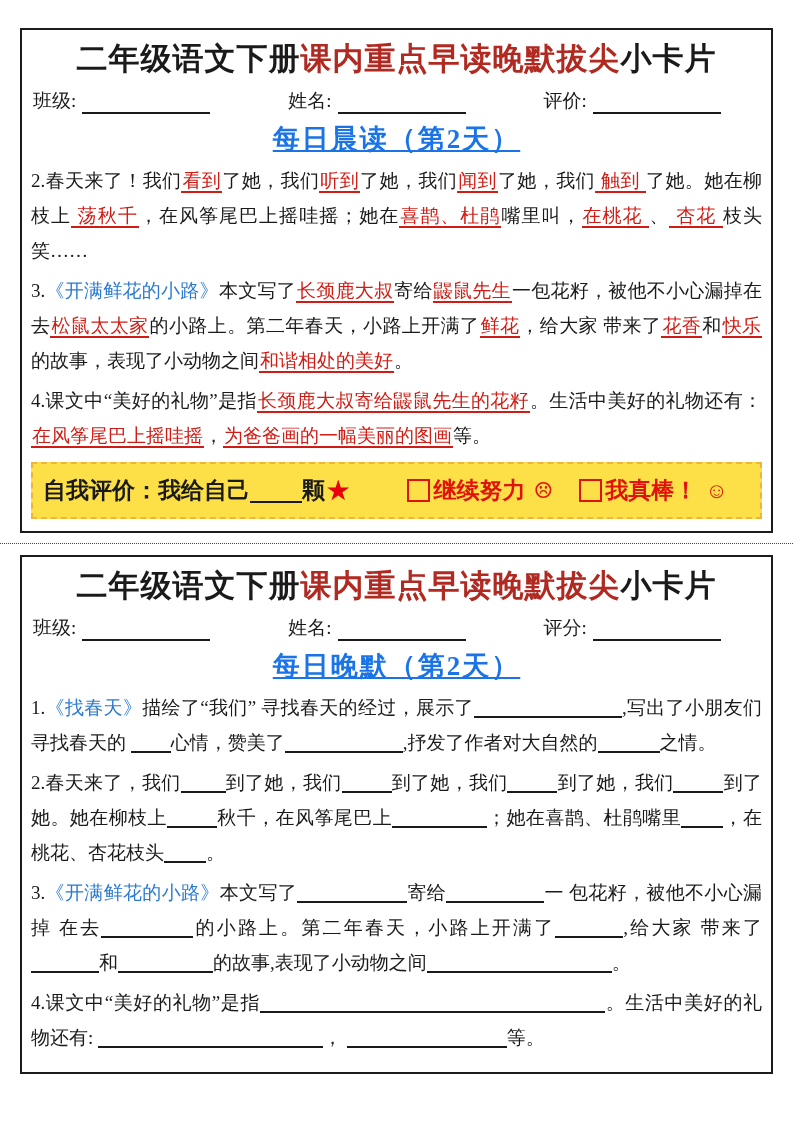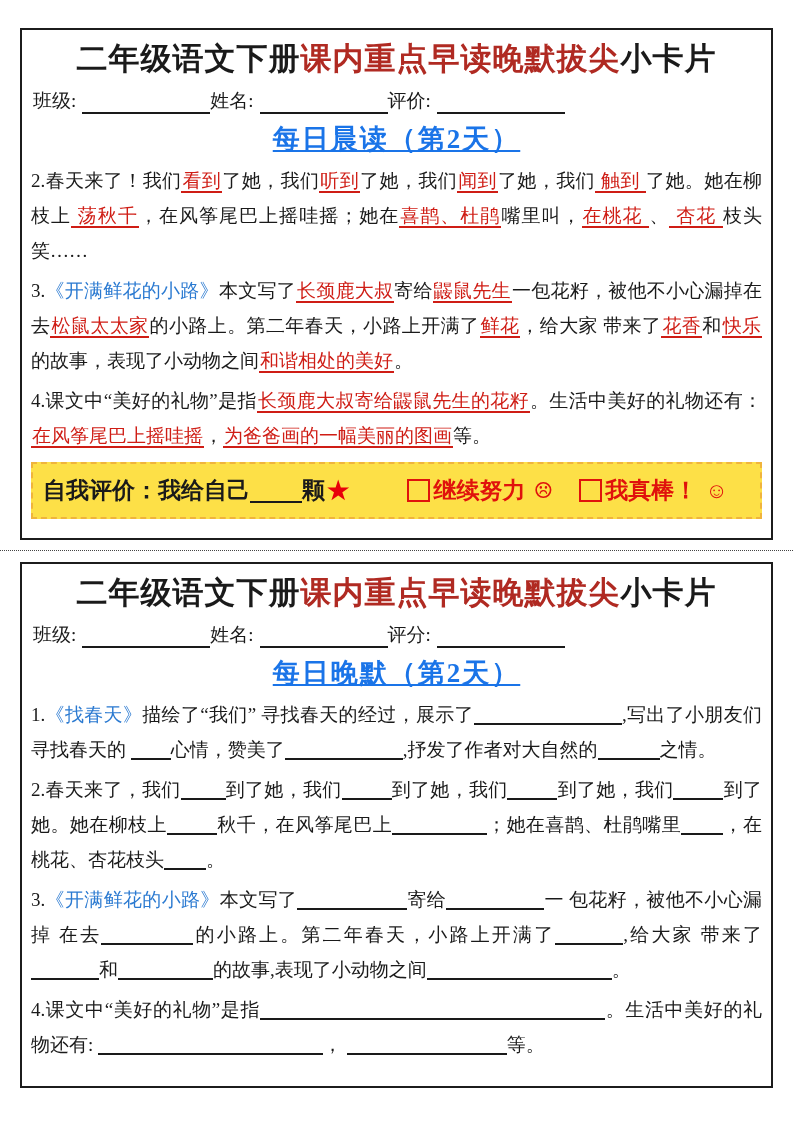--- a/index.html
+++ b/index.html
@@ -2,32 +2,32 @@
 <html><head>
 <meta charset="utf-8">
 <style>
   html,body{margin:0;padding:0;}
   body{
     width:793px;height:1122px;background:#ffffff;overflow:hidden;
     font-family:"Liberation Serif","DejaVu Serif",serif;color:#1a1a1a;
   }
   .card{
     margin:0 20px;border:2.5px solid #1c1c1c;background:#ffffff;
-    padding:4px 9px 19px 9px;box-sizing:border-box;
+    padding:4px 9px 12px 9px;box-sizing:border-box;
   }
   .card1{margin-top:28px;}
   .card2{margin-top:11px;}
   .cutline{border-top:1.5px dotted #444;margin:10px 0 0 0;width:100%;height:0;}
   .title{
     text-align:center;font-size:31px;font-weight:bold;letter-spacing:1px;
     padding:4px 0 2px 0;white-space:nowrap;
   }
   .title .hl{color:#b02a22;}
   .info{
-    display:flex;align-items:flex-end;
+    display:flex;align-items:flex-end;gap:78px;
     font-size:19px;padding:6px 0 2px 2px;
   }
   .info .field{display:flex;align-items:flex-end;gap:6px;}
   .blank{
     display:inline-block;height:1em;border-bottom:2px solid #1a1a1a;
     vertical-align:-4px;
   }
   .info-blank{width:128px;}
   .heading{
     text-align:center;color:#1a74e8;font-weight:bold;font-size:27px;

